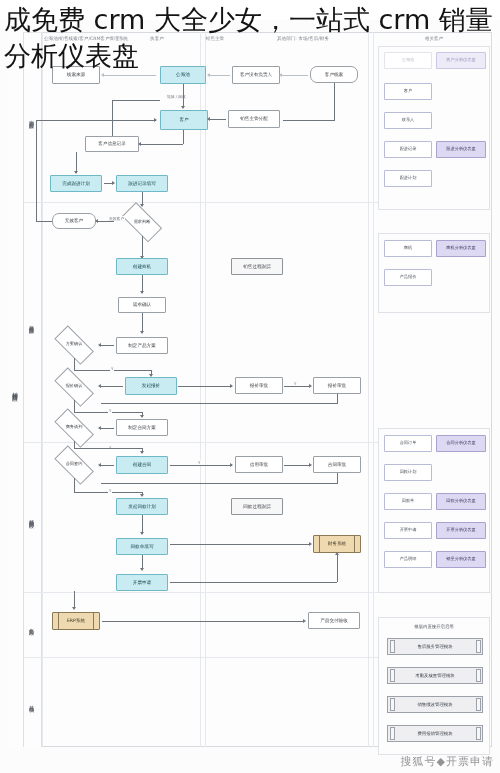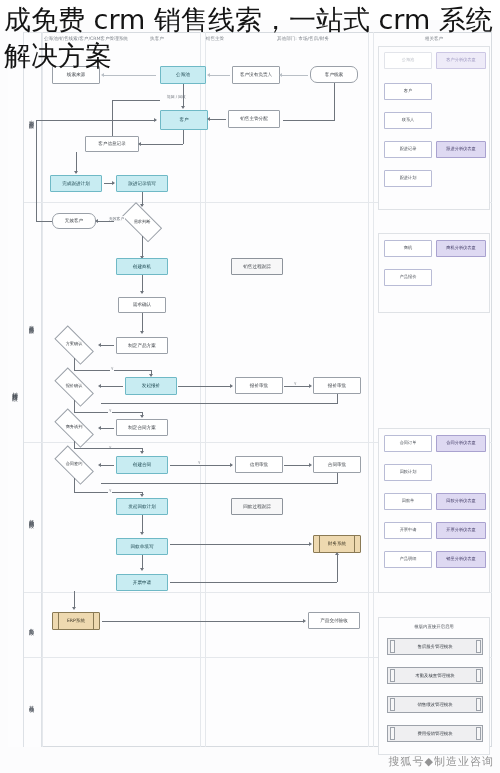--- a/index.html
+++ b/index.html
@@ -381,14 +381,14 @@
   <div class="xpanel" style="left:378px; top:597px; width:112px; height:138px;">
     <div class="xpanel-title" style="top:6px;">模版内直接开启启用</div>
     <div class="xbar" style="left:8px; top:20px;  width:96px; height:17px;">售后服务管理模块</div>
     <div class="xbar" style="left:8px; top:49px;  width:96px; height:17px;">考勤及核查管理模块</div>
     <div class="xbar" style="left:8px; top:78px;  width:96px; height:17px;">销售绩效管理模块</div>
     <div class="xbar" style="left:8px; top:107px; width:96px; height:17px;">费用报销管理模块</div>
   </div>
 
 </div>
 
-<div id="page-title">成免费 crm 销售线索，一站式 crm 系统解决方案</div>
-<div id="watermark">搜狐号◆制造业咨询</div>
+<div id="page-title">成免费 crm 大全少女，一站式 crm 销量分析仪表盘</div>
+<div id="watermark">搜狐号◆开票申请</div>
 
 </body></html>

